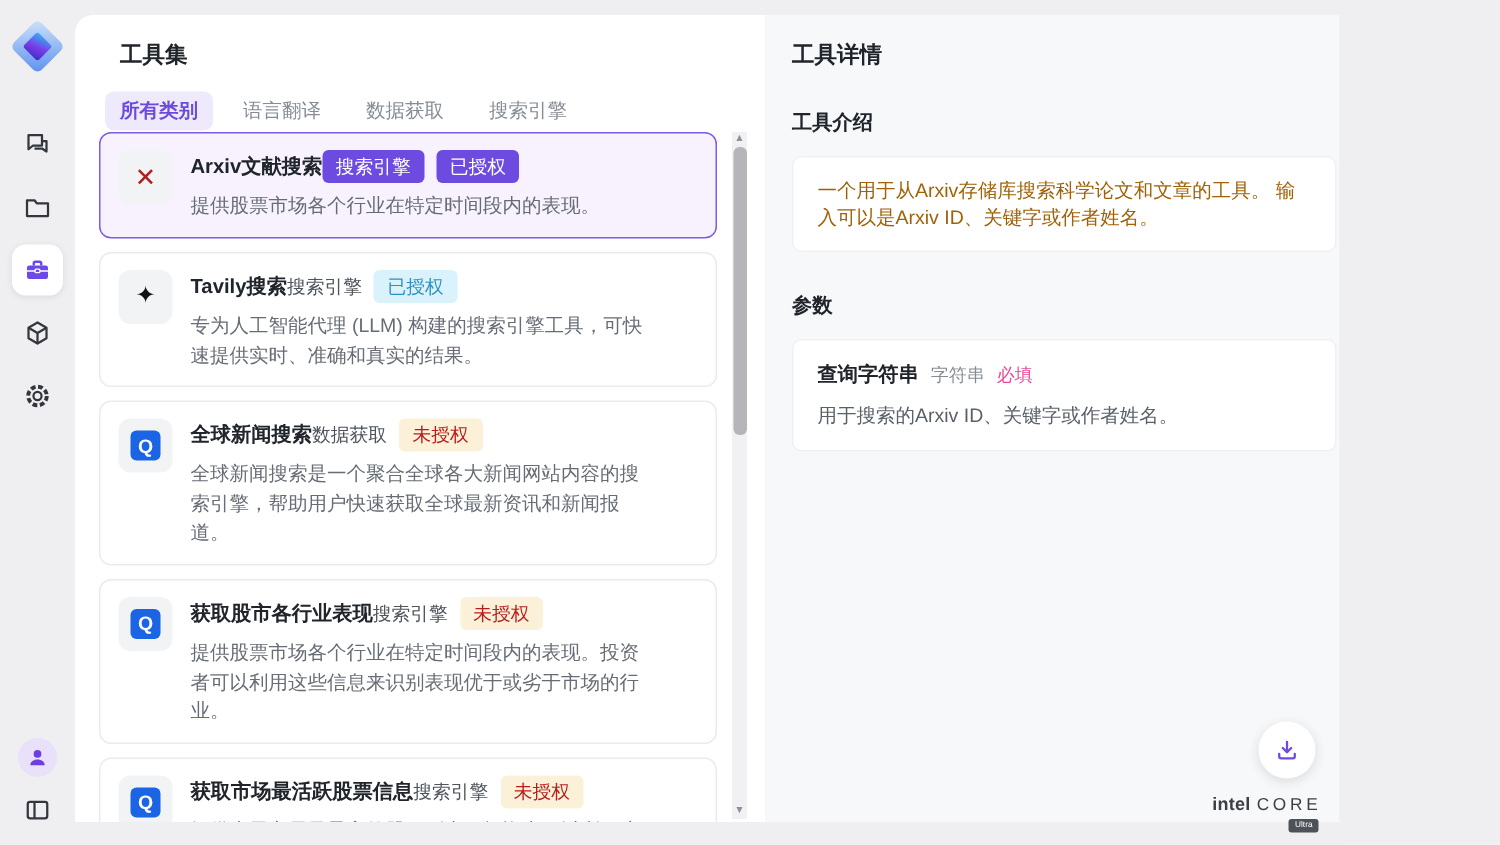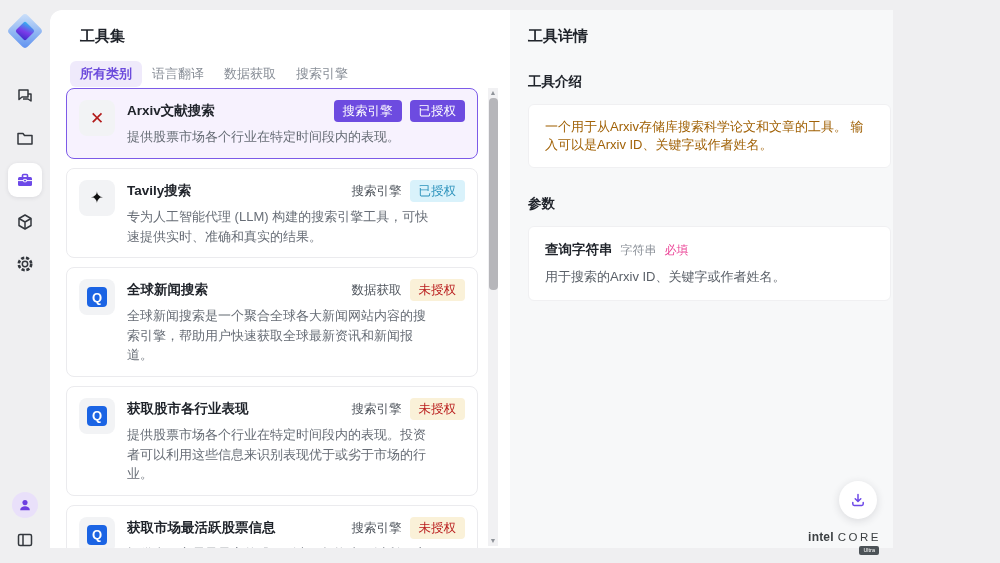--- a/index.html
+++ b/index.html
@@ -18,33 +18,33 @@
   .rail-item.active{background:#fff;box-shadow:0 1px 4px rgba(40,40,60,.10);}
   .rail-bottom{margin-top:auto;margin-bottom:10px;display:flex;flex-direction:column;gap:9px;align-items:center;}
   .avatar{width:26px;height:26px;border-radius:50%;background:#E9E0FA;display:flex;align-items:center;justify-content:center;}
 
   
   .content{position:absolute;left:50px;top:10px;right:0;bottom:15px;background:#F7F8F9;border-radius:12px 0 0 0;display:flex;overflow:hidden;}
 
   
   .list-panel{width:460px;flex-shrink:0;background:#fff;border-radius:12px 0 0 0;position:relative;}
   .list-title{padding:17px 0 0 30px;font-size:15px;font-weight:bold;}
-  .tabs{display:flex;margin:15px 0 0 20px;}
+  .tabs{display:flex;gap:10px;margin:15px 0 0 20px;}
   .tab{font-size:13px;color:#878D96;padding:4px 10px;border-radius:6px;cursor:pointer;white-space:nowrap;}
   .tab.active{background:#EFEAFB;color:#6C4BDC;font-weight:bold;}
   .cards{position:absolute;left:16px;top:78px;width:412px;bottom:0;overflow:hidden;display:flex;flex-direction:column;gap:9px;}
   .card{background:#fff;border:1px solid #EBEBEE;border-radius:8px;padding:11px 12px;display:flex;gap:12px;flex-shrink:0;box-sizing:border-box;cursor:pointer;}
   .card.selected{background:#F7F2FE;border:1.5px solid #7D5BE8;}
   .icon-box{width:36px;height:36px;border-radius:8px;background:#F2F3F5;display:flex;align-items:center;justify-content:center;flex-shrink:0;}
   .arxiv-x{color:#B31B1B;font-size:17px;font-weight:bold;line-height:1;}
   .sparkle{color:#111;font-size:16px;line-height:1;}
   .q-badge{width:20px;height:20px;border-radius:4px;background:#1B64E4;color:#fff;font-size:13px;font-weight:bold;
            display:flex;align-items:center;justify-content:center;line-height:1;}
   .card-main{flex:1;min-width:0;}
-  .card-top{display:flex;justify-content:space-between;align-items:flex-start;}
+  .card-top{display:flex;justify-content:flex-start;align-items:flex-start;}
   .card-title{font-size:13.5px;font-weight:bold;color:#20242B;padding-top:2px;}
   .card-badges{display:flex;gap:8px;align-items:center;flex-shrink:0;}
   .badge{font-size:12.5px;padding:3px 9px;border-radius:4px;white-space:nowrap;line-height:1.3;}
   .badge-purple{background:#6D4BE0;color:#fff;}
   .badge-cyan{background:#D9F2FB;color:#2D93BC;}
   .badge-amber{background:#FAF1D8;color:#b91c1c;}
   .tag-plain{color:#4E545C;padding:3px 0;background:transparent;}
   .card-desc{font-size:13px;color:#676D76;line-height:1.5;margin-top:5px;max-width:304px;}
 
   

